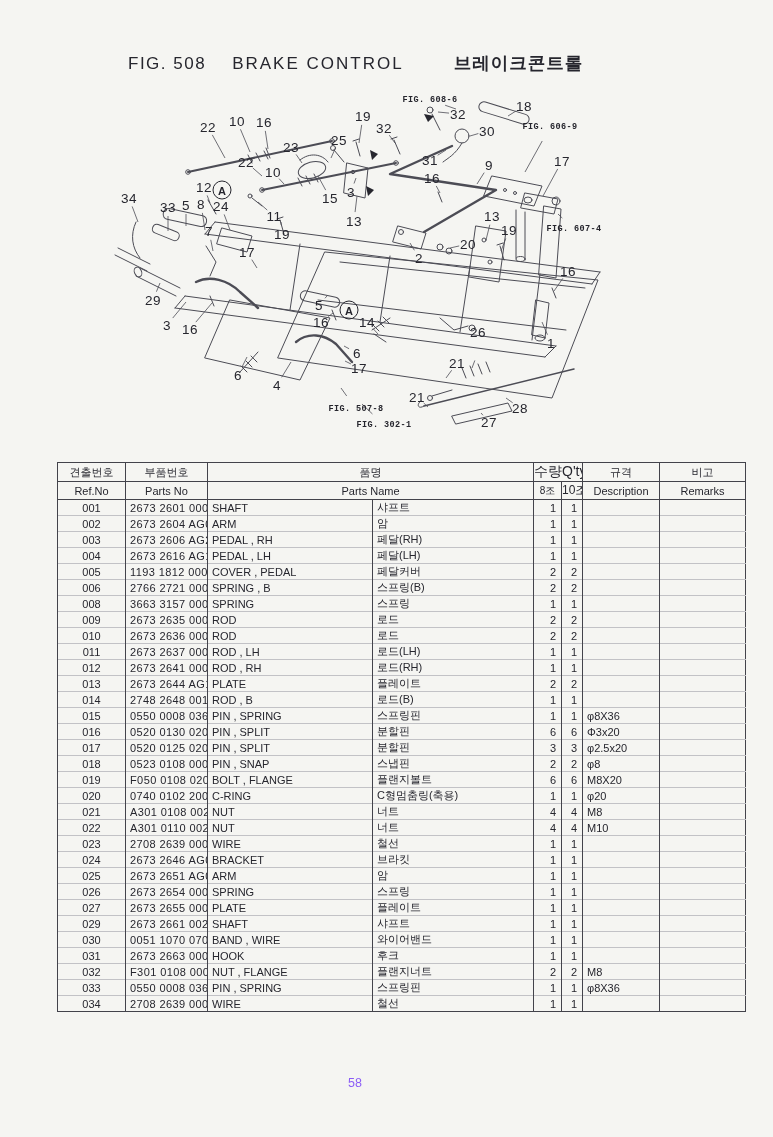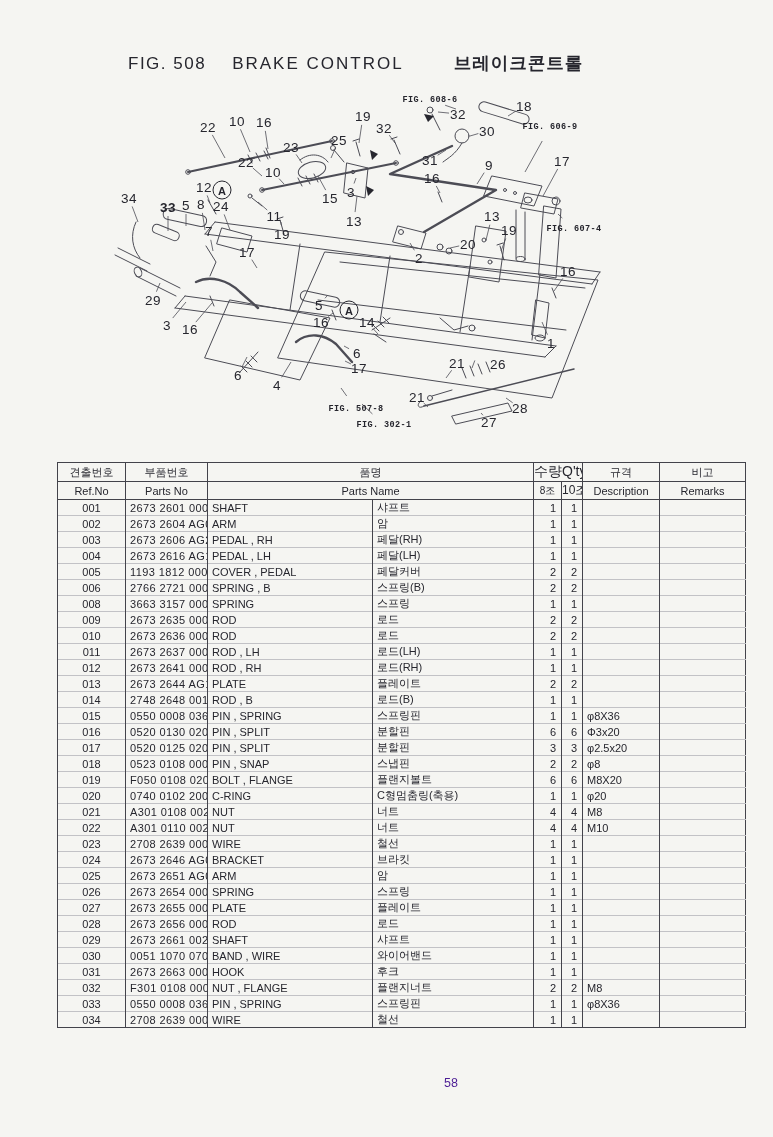--- a/index.html
+++ b/index.html
@@ -30,22 +30,22 @@
                border:1.6px solid var(--line_strong);}
   .parts-table th{font-weight:400;font-size:11px;height:18px;
                   border:1px solid var(--line_strong);white-space:nowrap;overflow:hidden;margin-top:40px;}
   .parts-table td{font-size:11px;height:16px;padding:0 4px;white-space:nowrap;overflow:hidden;
                   border-left:1px solid var(--line_strong);
                   border-top:1px solid var(--line_light);}
   .parts-table tbody tr:first-child td{border-top:1px solid var(--line_strong);}
   td.c-ref{text-align:center;}
   td.c-no{letter-spacing:.4px;}
   td.c-q{text-align:right;padding-right:5px;}
-  .pageno{position:absolute;left:348px;top:1076px;width:110px;text-align:right;
-          font-size:12.5px;color:#4c1d95;}
+  .pageno{position:absolute;left:348px;top:1076px;width:110px;text-align:left;
+          font-size:12.5px;color:#8b5cf6;}
 </style>
 </head>
 <body>
 
 <div class="page">
 
   <div class="title">
     <span class="fig">FIG. 508</span><span class="en">BRAKE CONTROL</span><span class="kr">브레이크콘트롤</span>
   </div>
 
@@ -226,21 +226,21 @@
         <div class="callout n" style="left: 562px; top: 161px;">17</div>
         <div class="callout f" style="left: 574px; top: 229px;">FIG. 607-4</div>
         <div class="callout n" style="left: 246px; top: 162px;">22</div>
         <div class="callout n" style="left: 273px; top: 172px;">10</div>
         <div class="callout n" style="left: 330px; top: 198px;">15</div>
         <div class="callout n" style="left: 351px; top: 192px;">3</div>
         <div class="callout n" style="left: 354px; top: 221px;">13</div>
         <div class="callout n" style="left: 204px; top: 187px;">12</div>
         <div class="callout a" style="left: 222px; top: 190px;">A</div>
         <div class="callout n" style="left: 129px; top: 198px;">34</div>
-        <div class="callout n" style="left: 168px; top: 207px; font-weight: bold;">33</div>
+        <div class="callout n" style="left: 168px; top: 207px;">33</div>
         <div class="callout n" style="left: 186px; top: 205px;">5</div>
         <div class="callout n" style="left: 201px; top: 204px;">8</div>
         <div class="callout n" style="left: 221px; top: 206px;">24</div>
         <div class="callout n" style="left: 274px; top: 216px;">11</div>
         <div class="callout n" style="left: 282px; top: 234px;">19</div>
         <div class="callout n" style="left: 209px; top: 231px;">7</div>
         <div class="callout n" style="left: 247px; top: 252px;">17</div>
         <div class="callout n" style="left: 492px; top: 216px;">13</div>
         <div class="callout n" style="left: 509px; top: 230px;">19</div>
         <div class="callout n" style="left: 468px; top: 244px;">20</div>
@@ -254,21 +254,21 @@
         <div class="callout n" style="left: 319px; top: 305px;">5</div>
         <div class="callout n" style="left: 321px; top: 322px;">16</div>
         <div class="callout n" style="left: 277px; top: 385px;">4</div>
         <div class="callout n" style="left: 367px; top: 322px;">14</div>
         <div class="callout n" style="left: 357px; top: 353px;">6</div>
         <div class="callout n" style="left: 359px; top: 368px;">17</div>
         <div class="callout a" style="left: 349px; top: 310px;">A</div>
         <div class="callout f" style="left: 356px; top: 409px;">FIG. 507-8</div>
         <div class="callout f" style="left: 384px; top: 425px;">FIG. 302-1</div>
         <div class="callout n" style="left: 457px; top: 363px;">21</div>
-        <div class="callout n" style="left: 478px; top: 364px; margin-left: 20px;">26</div>
+        <div class="callout n" style="left: 478px; top: 332px;">26</div>
         <div class="callout n" style="left: 417px; top: 397px;">21</div>
         <div class="callout n" style="left: 489px; top: 422px;">27</div>
         <div class="callout n" style="left: 520px; top: 408px;">28</div>
       </div>
   </div>
 
   <table class="parts-table">
     <colgroup>
       <col style="width:68px">
         <col style="width:82px">
@@ -553,30 +553,20 @@
           <td class="c-ref">027</td>
           <td class="c-no">2673 2655 000</td>
           <td class="c-en">PLATE</td>
           <td class="c-kr">플레이트</td>
           <td class="c-q">1</td>
           <td class="c-q">1</td>
           <td class="c-desc"></td>
           <td class="c-rem"></td>
         </tr>
         <tr>
-          <td class="c-ref">028</td>
-          <td class="c-no">2673 2656 000</td>
-          <td class="c-en">ROD</td>
-          <td class="c-kr">로드</td>
-          <td class="c-q">1</td>
-          <td class="c-q">1</td>
-          <td class="c-desc"></td>
-          <td class="c-rem"></td>
-        </tr>
-        <tr>
           <td class="c-ref">029</td>
           <td class="c-no">2673 2661 002</td>
           <td class="c-en">SHAFT</td>
           <td class="c-kr">샤프트</td>
           <td class="c-q">1</td>
           <td class="c-q">1</td>
           <td class="c-desc"></td>
           <td class="c-rem"></td>
         </tr>
         <tr>

